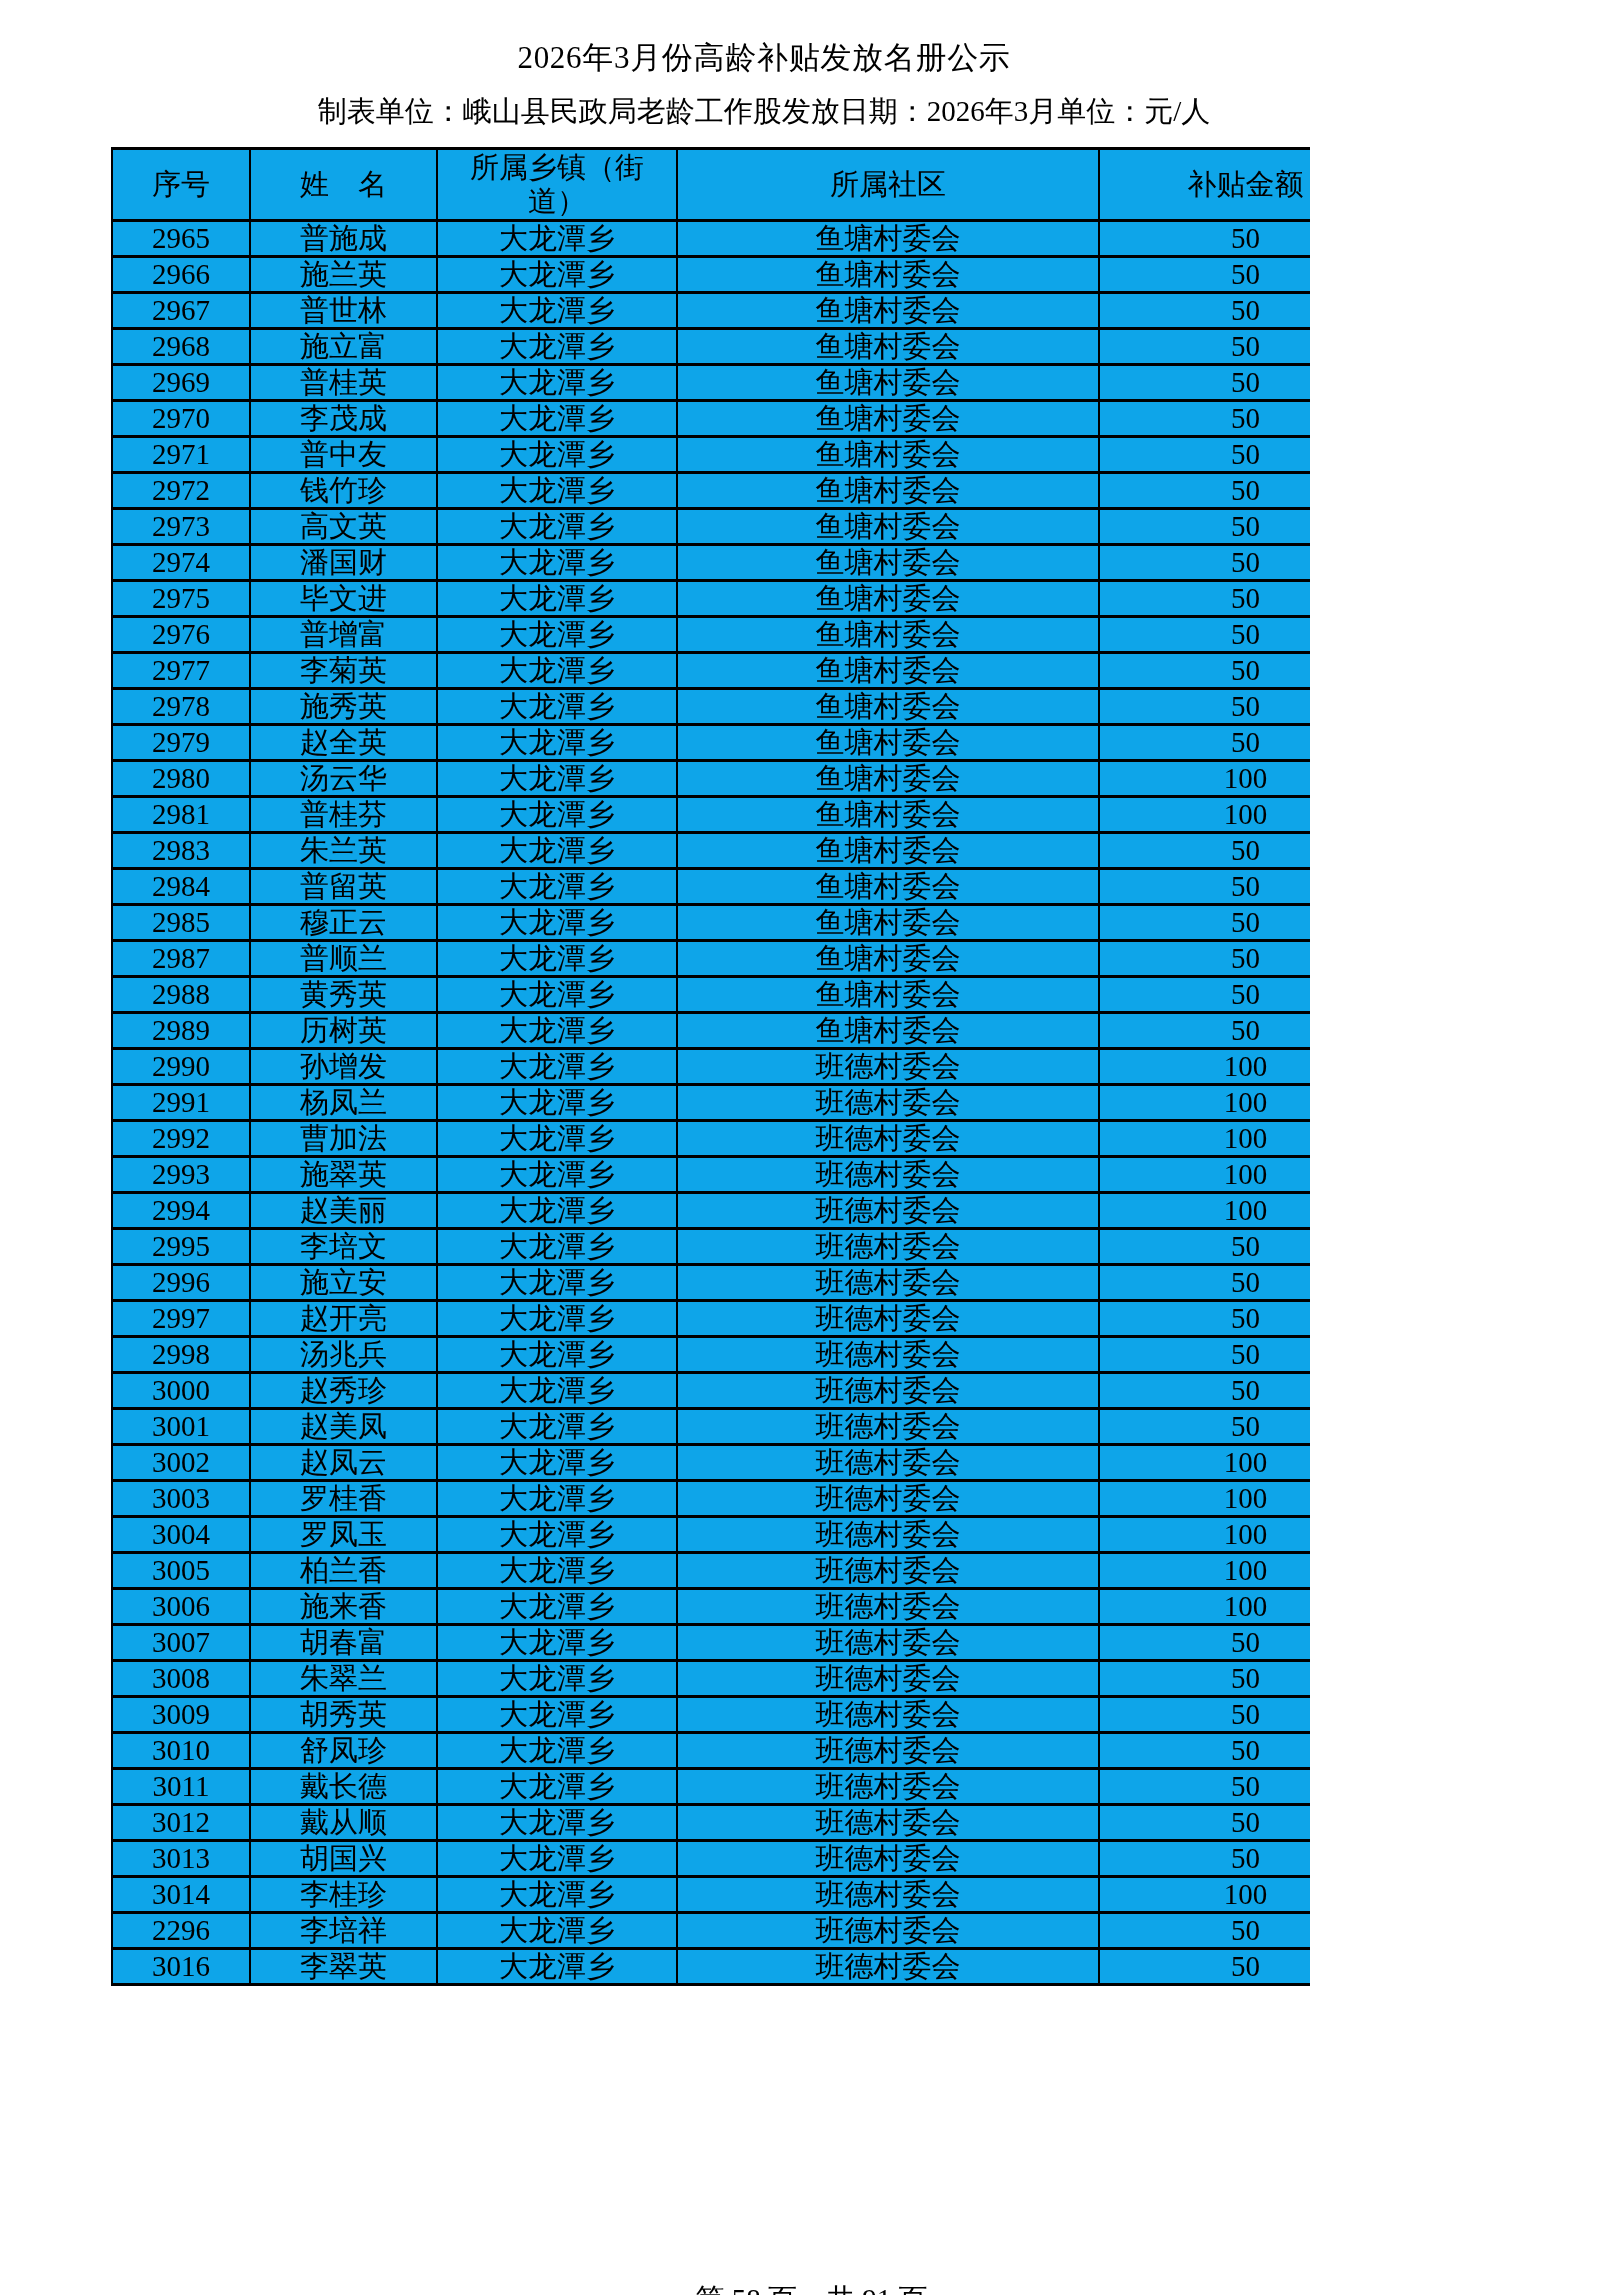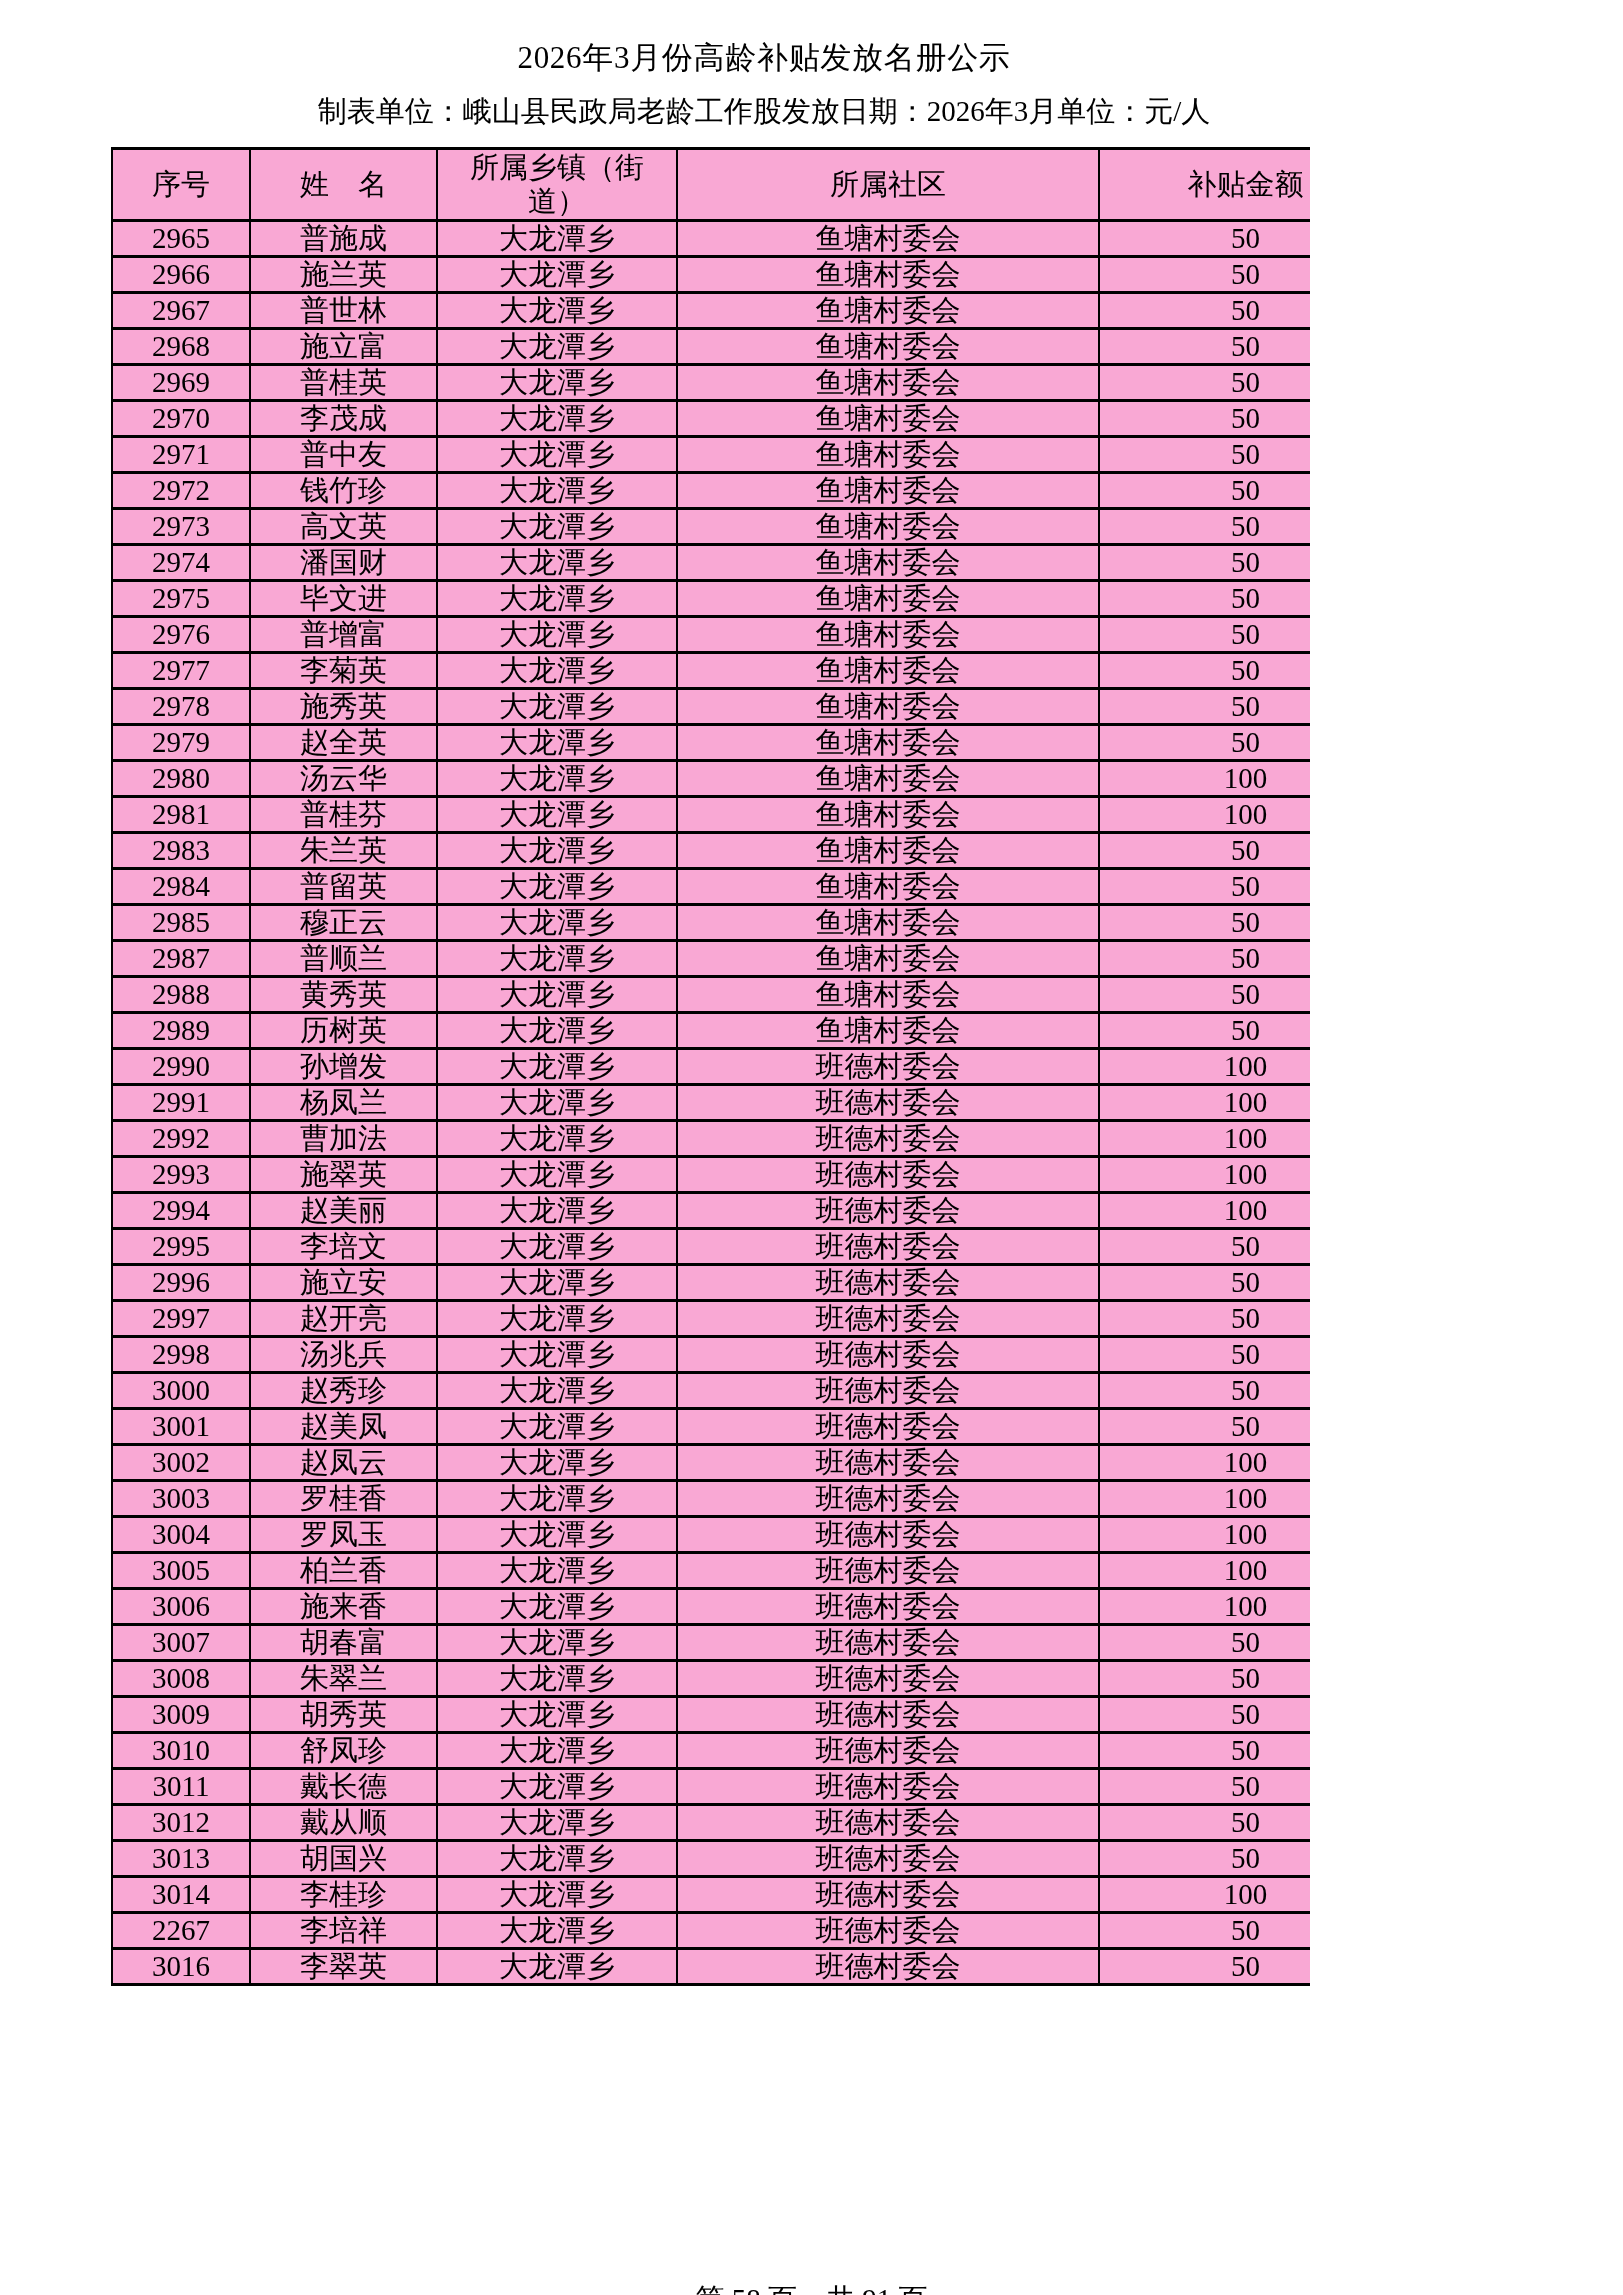--- a/index.html
+++ b/index.html
@@ -41,21 +41,21 @@
   }
   .table-wrap {
     position: absolute;
     top: 147px;
     left: 111px;
   }
   table.roster {
     border-collapse: collapse;
     table-layout: fixed;
     width: 1280px;
-    background: #f9a8d4;
+    background: #0ea5e9;
   }
   table.roster th,
   table.roster td {
     border-style: solid;
     border-color: #000000;
     border-top-width: 3.3px;
     border-bottom-width: 3.3px;
     border-left-width: 2.6px;
     border-right-width: 2.6px;
     padding: 0;
@@ -453,21 +453,21 @@
     <td>50</td>
   </tr>
           <tr class="data-row">
     <td>3014</td>
     <td>李桂珍</td>
     <td>大龙潭乡</td>
     <td>班德村委会</td>
     <td>100</td>
   </tr>
           <tr class="data-row">
-    <td>2267</td>
+    <td>2296</td>
     <td>李培祥</td>
     <td>大龙潭乡</td>
     <td>班德村委会</td>
     <td>50</td>
   </tr>
           <tr class="data-row">
     <td>3016</td>
     <td>李翠英</td>
     <td>大龙潭乡</td>
     <td>班德村委会</td>

